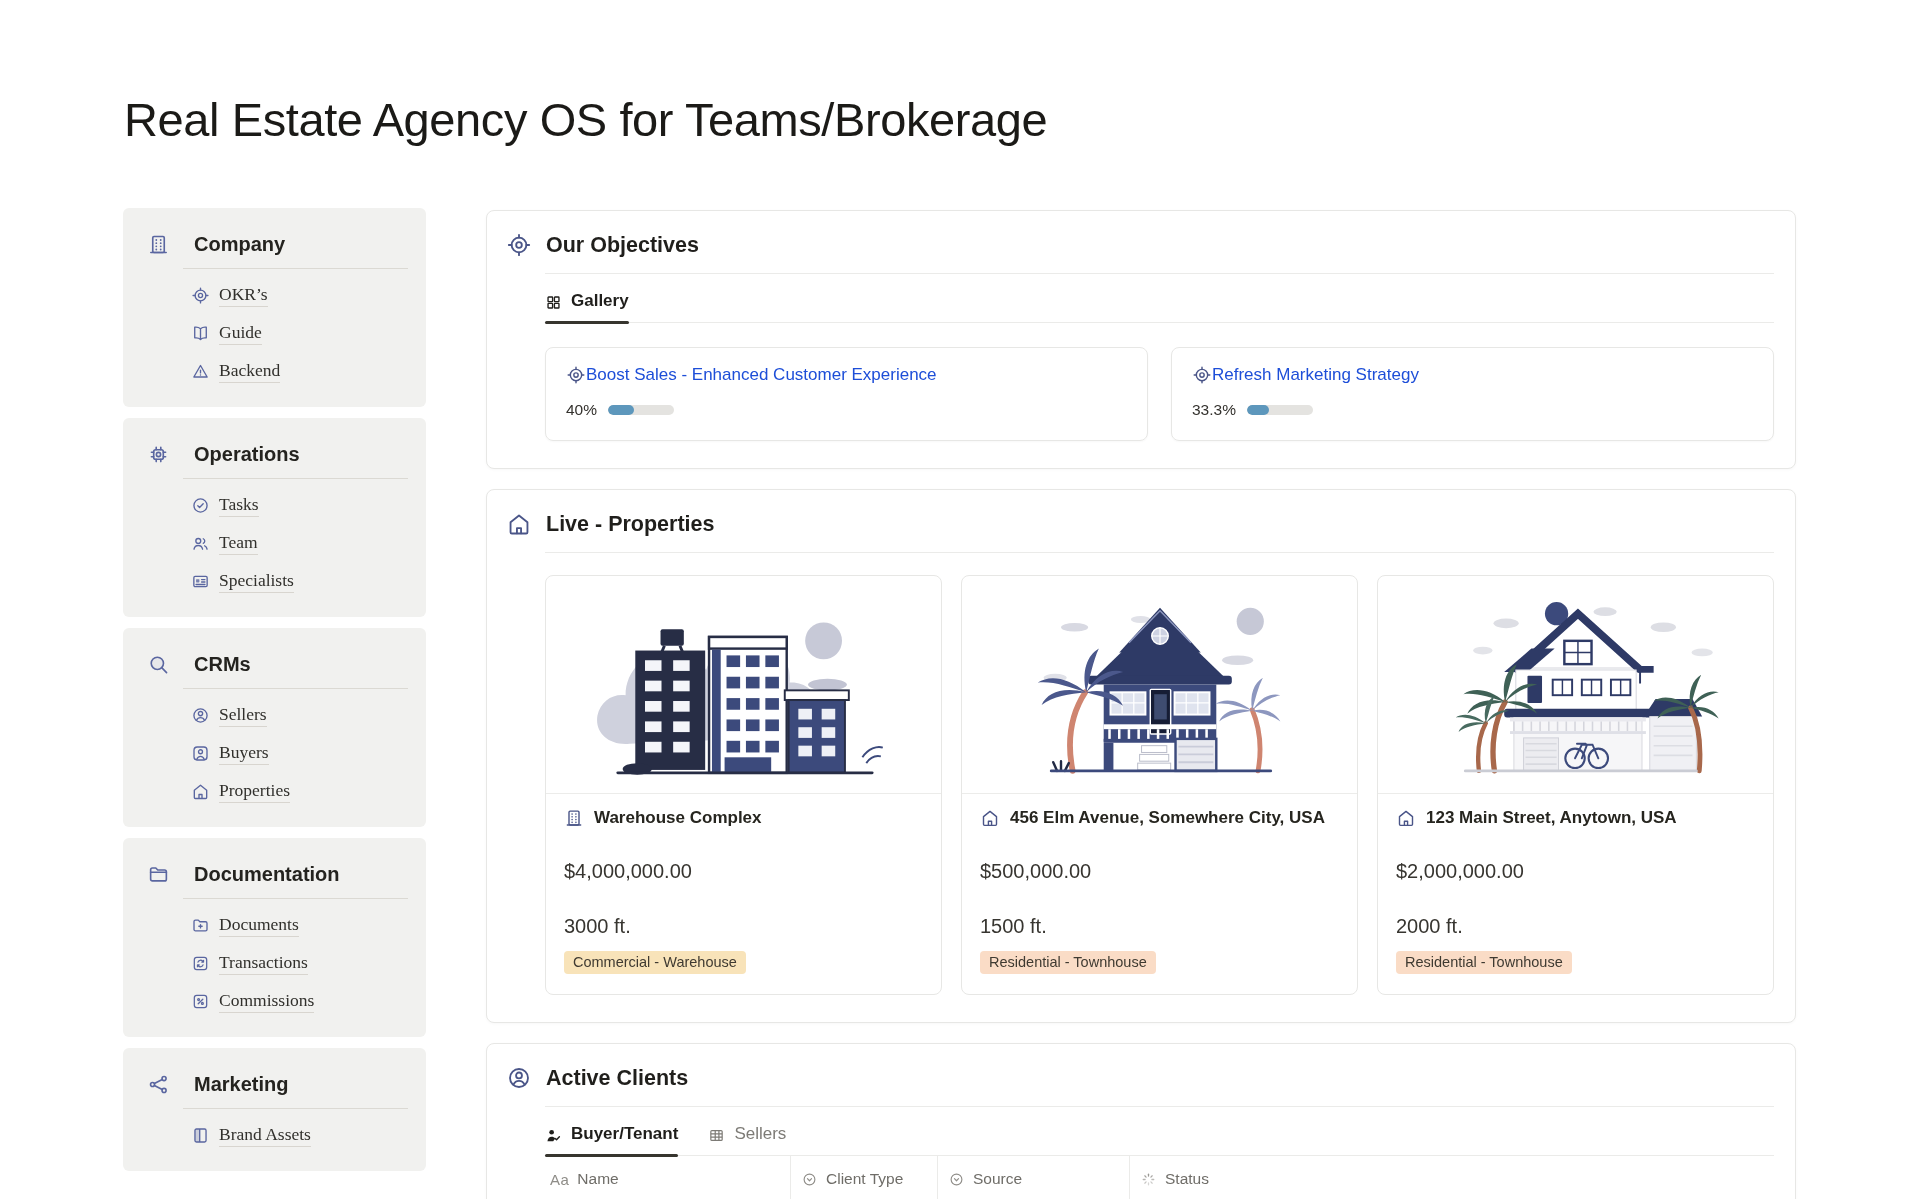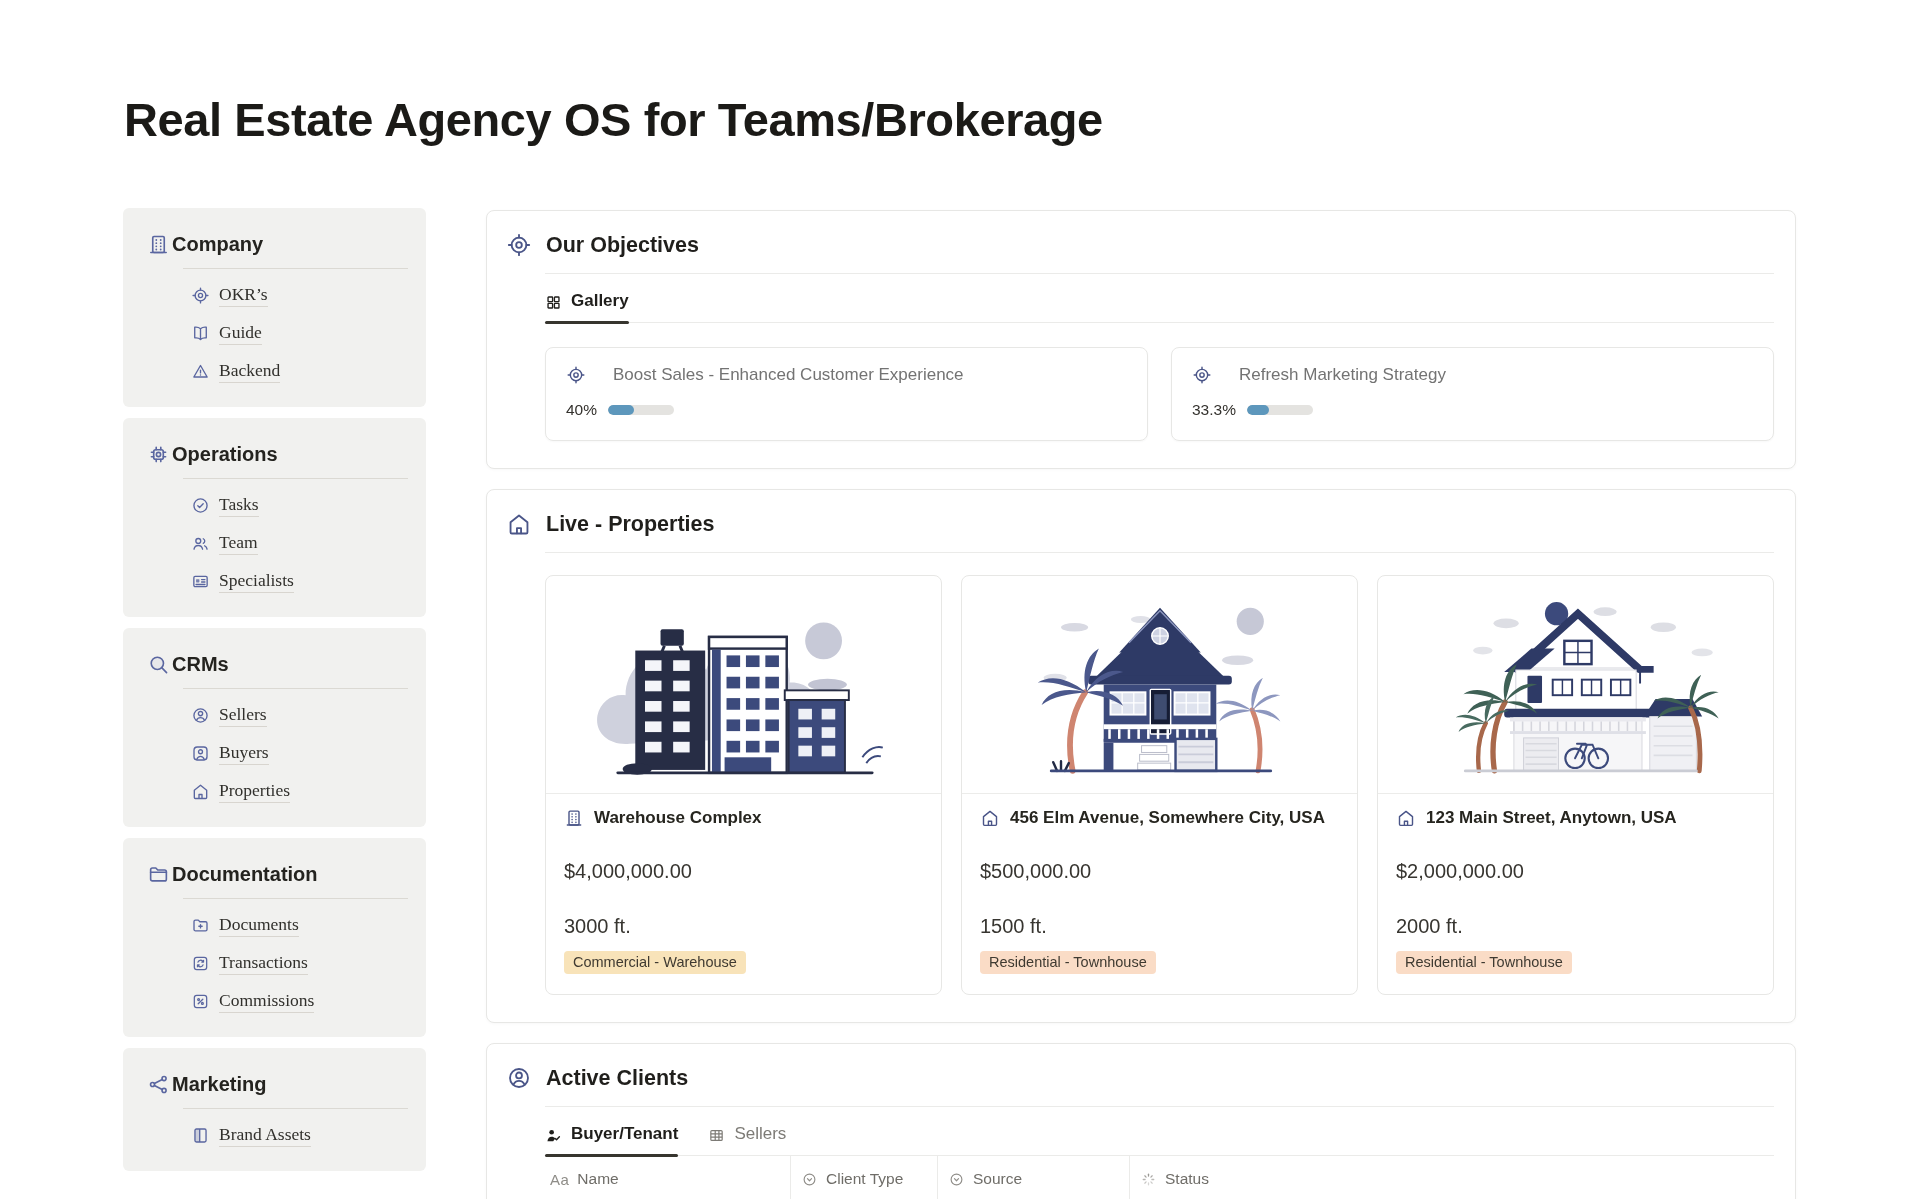--- a/index.html
+++ b/index.html
@@ -5,27 +5,27 @@
   * { margin:0; padding:0; box-sizing:border-box; }
   :root{
     --ink:#1b1a17; --text:#34322e; --muted:#7d7b76; --line:#ebebe9;
     --side-div:#dbd9d3; --indigo:#5a66a0; --indigo-d:#4a5588; --card-b:#e7e7e5;
   }
   html,body{width:1920px;height:1199px;overflow:hidden;background:#fff;
     font-family:"Liberation Sans","DejaVu Sans",sans-serif;color:var(--text);}
   .ico{display:inline-flex;flex:none;}
   .ico svg{width:100%;height:100%;display:block;}
 
-  .page-title{position:absolute;left:124px;top:92px;font-size:47px;font-weight:700;
+  .page-title{position:absolute;left:124px;top:92px;font-size:47px;font-weight:400;
     letter-spacing:-0.4px;color:var(--ink);}
 
   
   .sidebar{position:absolute;left:123px;top:208px;width:303px;}
   .side-sec{background:#f1f1ef;border-radius:6px;padding:25px 18px 24px 24px;margin-bottom:11px;}
-  .side-head{display:flex;align-items:center;gap:2px;font-size:20px;font-weight:700;color:#24231f;}
+  .side-head{display:flex;align-items:center;gap:24px;font-size:20px;font-weight:700;color:#24231f;}
   .side-head .ico{width:23px;height:23px;color:var(--indigo);}
   .side-div{border:0;border-top:1px solid var(--side-div);margin:12px 0 2px 36px;}
   .side-items{margin-left:44px;}
   .side-item{display:flex;align-items:center;gap:9px;margin-top:15px;cursor:pointer;}
   .side-item .ico{width:19px;height:19px;color:var(--indigo);}
   .side-item .lbl{font-size:17.5px;color:#31302c;border-bottom:1.5px solid #d8d5cf;padding-bottom:1px;font-family:Liberation Serif, serif;}
 
   
   .main{position:absolute;left:486px;top:210px;width:1310px;}
   .sec-card{background:#fff;border:1px solid var(--card-b);border-radius:8px;
@@ -38,21 +38,21 @@
     padding-bottom:11px;position:relative;cursor:pointer;}
   .tab .ico{width:17px;height:17px;}
   .tab.active{color:#1f1e1b;font-weight:600;}
   .tab.active:after{content:"";position:absolute;left:0;right:0;bottom:-1.5px;height:3px;
     background:#37352f;border-radius:2px;}
 
   
   .obj-row{display:flex;gap:23px;margin:24px 0 0 39px;}
   .obj-card{flex:1;border:1px solid var(--card-b);border-radius:8px;padding:17px 20px 21px;
     box-shadow:0 1px 2px rgba(0,0,0,.03);cursor:pointer;}
-  .obj-title{display:flex;align-items:center;gap:27px;font-size:17px;font-weight:500;color:#737373;}
+  .obj-title{display:flex;align-items:center;gap:0;font-size:17px;font-weight:500;color:#1d4ed8;}
   .obj-title .ico{width:20px;height:20px;color:var(--indigo-d);}
   .prog-row{display:flex;align-items:center;gap:11px;margin-top:16px;}
   .prog-label{font-size:15.5px;color:#33312d;}
   .prog-track{width:66px;height:10px;border-radius:5px;background:#e4e3e0;overflow:hidden;}
   .prog-fill{height:100%;border-radius:5px;background:#5d97bc;}
 
   
   .prop-row{display:flex;gap:19px;margin:22px 0 0 39px;}
   .prop-card{flex:1;border:1px solid var(--card-b);border-radius:8px;overflow:hidden;
     background:#fff;cursor:pointer;}

